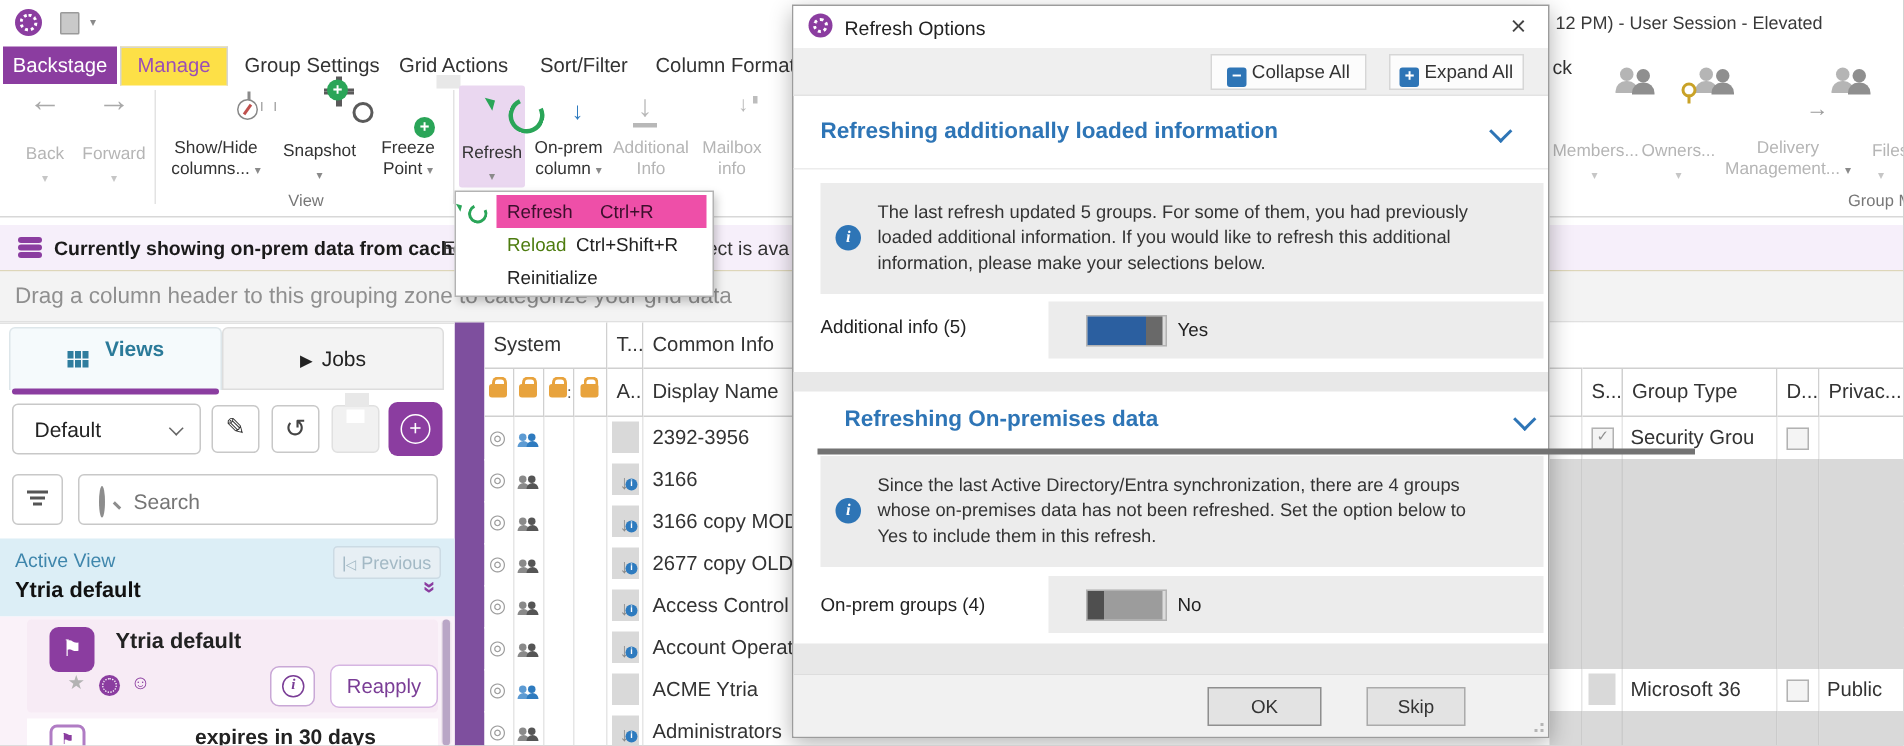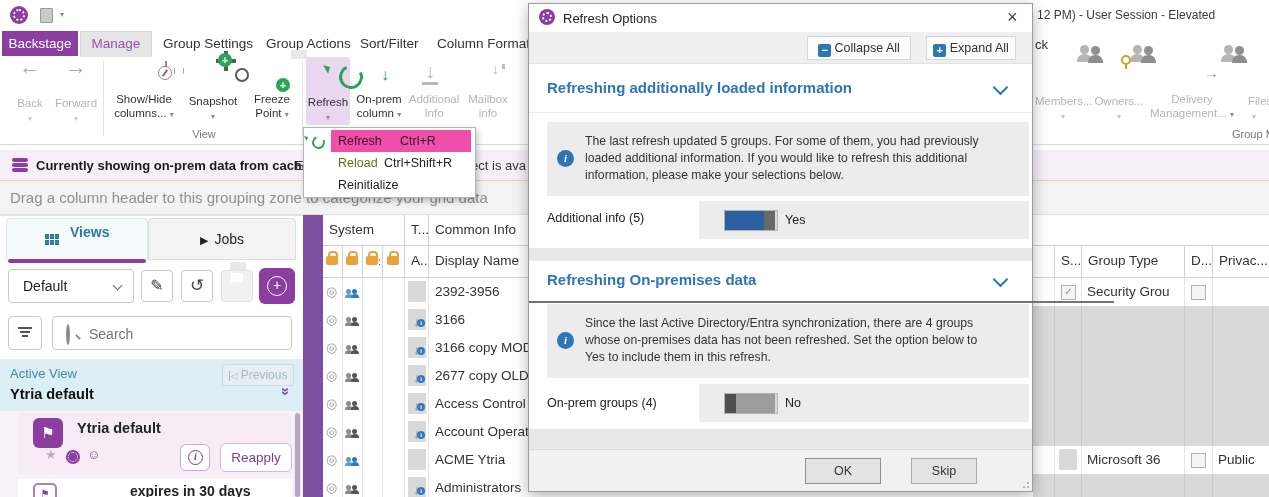--- a/index.html
+++ b/index.html
@@ -121,23 +121,23 @@
 
   <div class="ab" style="left:0;top:0;width:1269px;height:30px">
     <span class="ab ylogo" style="left:10px;top:6px"></span>
     <span class="ab winicon" style="left:40px;top:8px"></span>
     <span class="ab caret" style="left:60px;top:10px">▾</span>
     <span class="ab txt" style="left:1037px;top:8px;font-size:12px;color:#3a3a3a">12 PM) - User Session - Elevated</span>
   </div>
 
   <div class="ab" style="left:0;top:30px;width:1269px;height:26px">
     <div class="ab" style="left:2px;top:1px;width:76px;height:25px;background:#8b3da0;color:#fff;text-align:center;font-size:13.5px;line-height:25px"><span>Backstage</span></div>
-    <div class="ab" style="left:80px;top:1px;width:72px;height:26px;background:#e5e5e5;border:1px solid #d5d5d5;border-bottom:none;color:#9b4fb5;text-align:center;font-size:13.5px;line-height:24px;box-sizing:border-box"><span>Manage</span></div>
+    <div class="ab" style="left:80px;top:1px;width:72px;height:26px;background:#fde047;border:1px solid #d5d5d5;border-bottom:none;color:#9b4fb5;text-align:center;font-size:13.5px;line-height:24px;box-sizing:border-box"><span>Manage</span></div>
     <span class="ab txt" style="left:163px;top:6px;font-size:13.5px">Group Settings</span>
-    <span class="ab txt" style="left:266px;top:6px;font-size:13.5px">Group Actions</span>
+    <span class="ab txt" style="left:266px;top:6px;font-size:13.5px">Grid Actions</span>
     <span class="ab txt" style="left:360px;top:6px;font-size:13.5px">Sort/Filter</span>
     <span class="ab txt" style="left:437px;top:6px;font-size:13.5px">Column Format</span>
     <span class="ab txt" style="left:1035px;top:7px;font-size:13px">ck</span>
   </div>
 
   <div class="ab" style="left:0;top:56px;width:1269px;height:89px;border-bottom:1px solid #d8d8d8;box-sizing:border-box">
 
     <div class="rbtn" style="left:8px;top:2px;width:44px;height:80px">
       <span class="ab" style="left:0;right:0;top:2px;font-size:22px;color:#a9a9a9">←</span>
       <span class="lab dis" style="top:38px">Back</span>
@@ -577,21 +577,21 @@
     <div class="ab" style="left:170px;top:197px;width:330px;height:38px;background:#ececec">
       <div class="tg on ab" style="left:25px;top:9px">
           <span class="bar"></span>
           <span class="knob"></span>
         </div>
       <span class="ab txt" style="left:86px;top:12px;font-size:12.5px;color:#222">Yes</span>
     </div>
 
     <div class="ab" style="left:0;top:244px;width:503px;height:13px;background:#e8e8e8"></div>
 
-    <div class="ab" style="left:0;top:257px;width:585px;height:42px;border-bottom:2px solid #737373;box-sizing:border-box">
+    <div class="ab" style="left:16px;top:257px;width:585px;height:42px;border-bottom:4px solid #737373;box-sizing:border-box">
       <span class="ab txt" style="left:18px;top:10px;font-size:15px;font-weight:bold;color:#2e75b6">Refreshing On-premises data</span>
       <span class="chev ab" style="left:466px;top:13px"></span>
     </div>
     <div class="ab" style="left:18px;top:300px;width:482px;height:74px;background:#ececec">
       <span class="infoc ab" style="left:10px;top:28px">i</span>
       <div class="ab" style="left:38px;top:11px;width:436px;font-size:12.2px;line-height:17px;color:#333;white-space:pre-line">Since the last Active Directory/Entra synchronization, there are 4 groups
 whose on-premises data has not been refreshed. Set the option below to
 Yes to include them in this refresh.</div>
     </div>
     <span class="ab txt" style="left:18px;top:392px;font-size:12.5px;color:#222">On-prem groups (4)</span>

